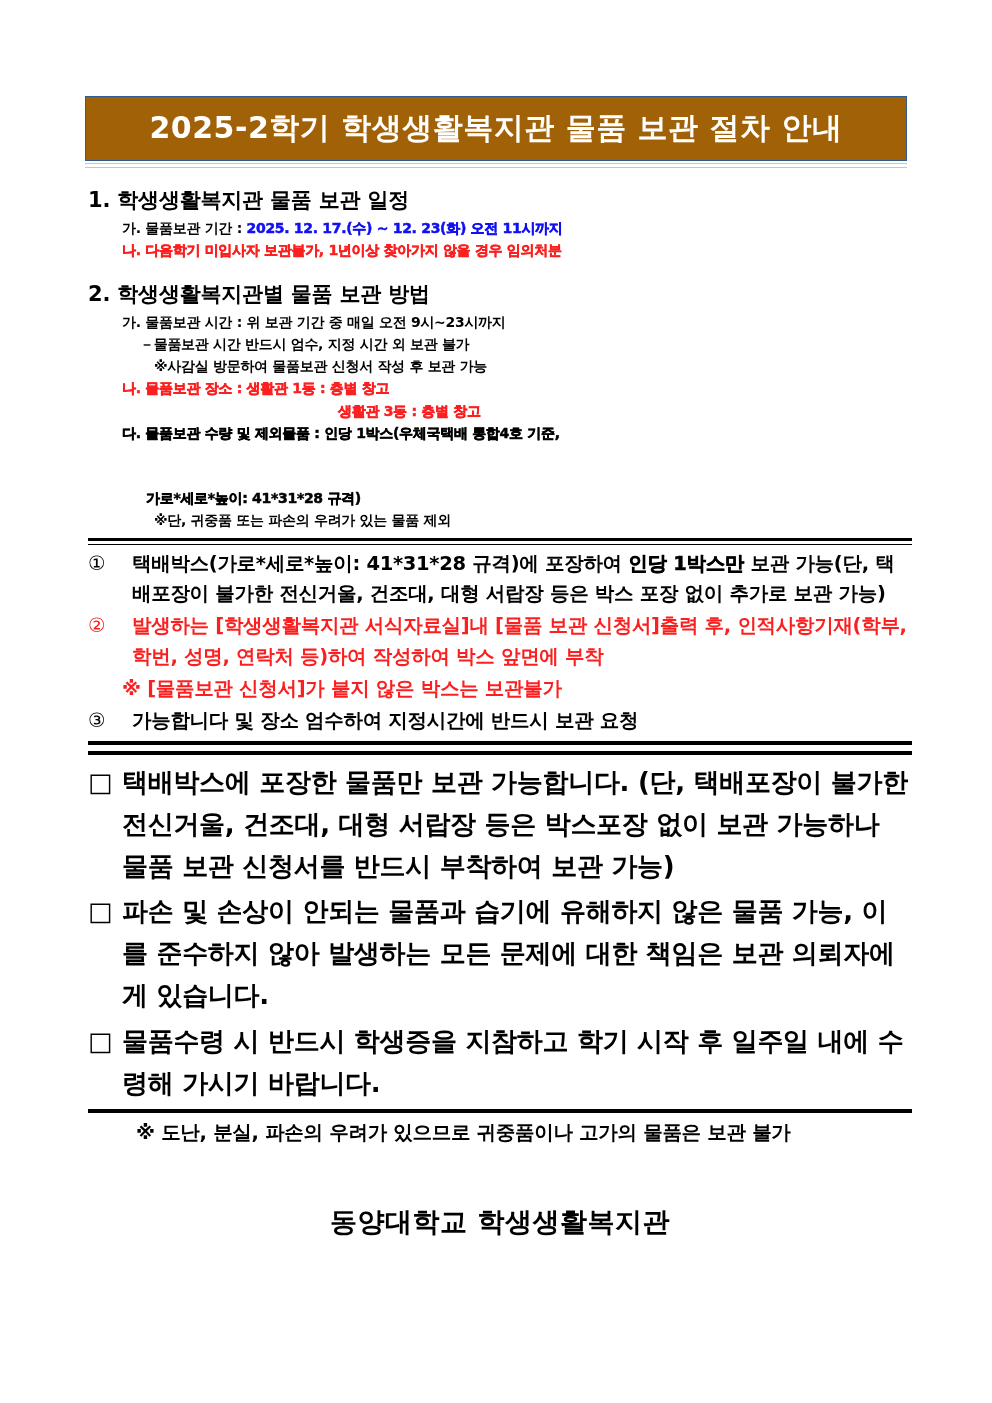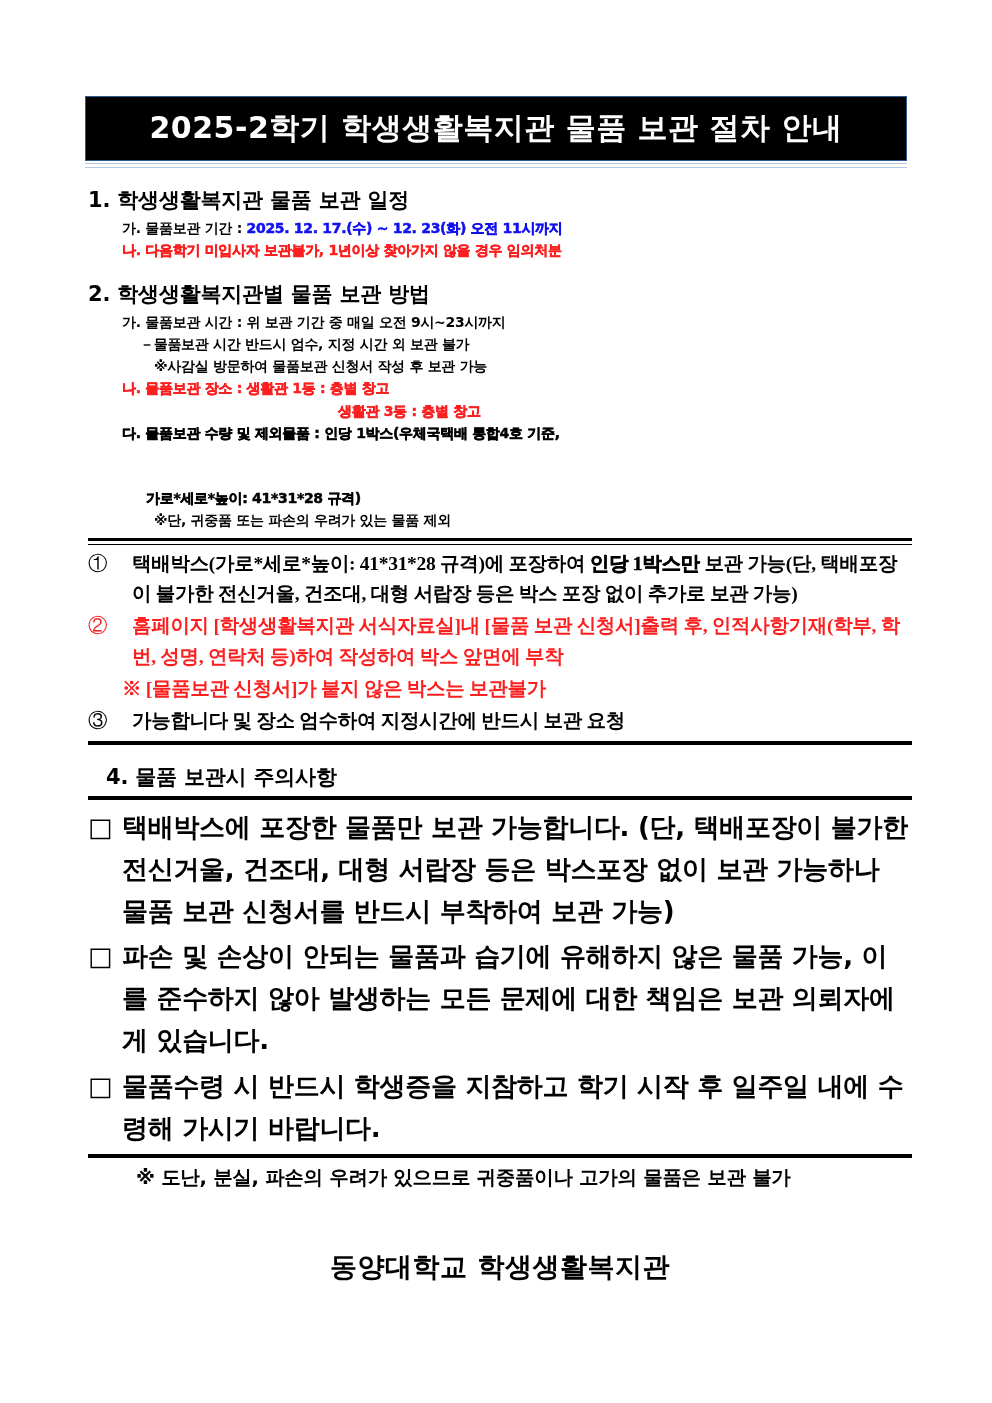--- a/index.html
+++ b/index.html
@@ -20,21 +20,21 @@
     height: 1403px;
     box-sizing: border-box;
     padding: 0;
     overflow: hidden;
   }
   
   .title-wrap {
     margin: 96px 85px 0 85px;
   }
   .title-banner {
-    background: #000000;
+    background: #a16207;
     color: #ffffff;
     font-size: 30px;
     font-weight: 700;
     letter-spacing: 0.5px;
     text-align: center;
     padding: 14px 4px 16px 4px;
     line-height: 1.1;
     border: 1px solid #2d5b96;
   }
   .title-underline {
@@ -129,21 +129,21 @@
     letter-spacing: -0.3px;
     padding-left: 48px;
   }
   .footer-org {
     text-align: center;
     font-size: 27px;
     font-weight: 700;
     letter-spacing: 0.5px;
     margin-top: 58px;
   }
-  .sec3-block { margin-top: 2px; font-family: Liberation Serif, serif; }
+  .sec3-block { margin-top: 2px; }
   .sec4-block { margin-top: 2px; }
   .just { }
 </style>
 </head>
 <body>
 
 <div class="page">
 
   <div class="title-wrap">
     <div class="title-banner">2025-2학기 학생생활복지관 물품 보관 절차 안내</div>
@@ -167,32 +167,31 @@
     <div class="line lvl-note">※단, 귀중품 또는 파손의 우려가 있는 물품 제외</div>
 
     <div class="rule-double"></div>
     <div class="sec3-block">
 
       <div class="num-item just">
         <span class="marker">①</span><span>택배박스(가로*세로*높이: 41*31*28 규격)에 포장하여 </span><span class="vstrong">인당 1박스만</span><span> 보관 가능(단, 택배포장이 불가한 전신거울, 건조대, 대형 서랍장 등은 박스 포장 없이 추가로 보관 가능)</span>
       </div>
 
       <div class="num-item red just">
-        <span class="marker">②</span><span>홈페이지 [학생생활복지관 서식자료실]내 [물품 보관 신청서]출력 후, 인적사항기재(학부, 학번, 성명, 연락처 등)하여 작성하여 박스 앞면에 부착</span>
+        <span class="marker">②</span><span>발생하는 [학생생활복지관 서식자료실]내 [물품 보관 신청서]출력 후, 인적사항기재(학부, 학번, 성명, 연락처 등)하여 작성하여 박스 앞면에 부착</span>
       </div>
 
       <div class="sub-note red">※ [물품보관 신청서]가 붙지 않은 박스는 보관불가</div>
 
       <div class="num-item">
         <span class="marker">③</span><span>가능합니다 및 장소 엄수하여 지정시간에 반드시 보관 요청</span>
       </div>
     </div>
     <div class="rule-thick"></div>
 
-    <div class="sec-head indent1">4. 물품 보관시 주의사항</div>
     <div class="rule-thick"></div>
     <div class="sec4-block">
       <div class="box-item just">
         <span class="marker">□</span><span>택배박스에 포장한 물품만 보관 가능합니다. (단, 택배포장이 불가한 전신거울, 건조대, 대형 서랍장 등은 박스포장 없이 보관 가능하나 물품 보관 신청서를 반드시 부착하여 보관 가능)</span>
       </div>
       <div class="box-item just">
         <span class="marker">□</span><span>파손 및 손상이 안되는 물품과 습기에 유해하지 않은 물품 가능, 이를 준수하지 않아 발생하는 모든 문제에 대한 책임은 보관 의뢰자에게 있습니다.</span>
       </div>
       <div class="box-item just">
         <span class="marker">□</span><span>물품수령 시 반드시 학생증을 지참하고 학기 시작 후 일주일 내에 수령해 가시기 바랍니다.</span>

